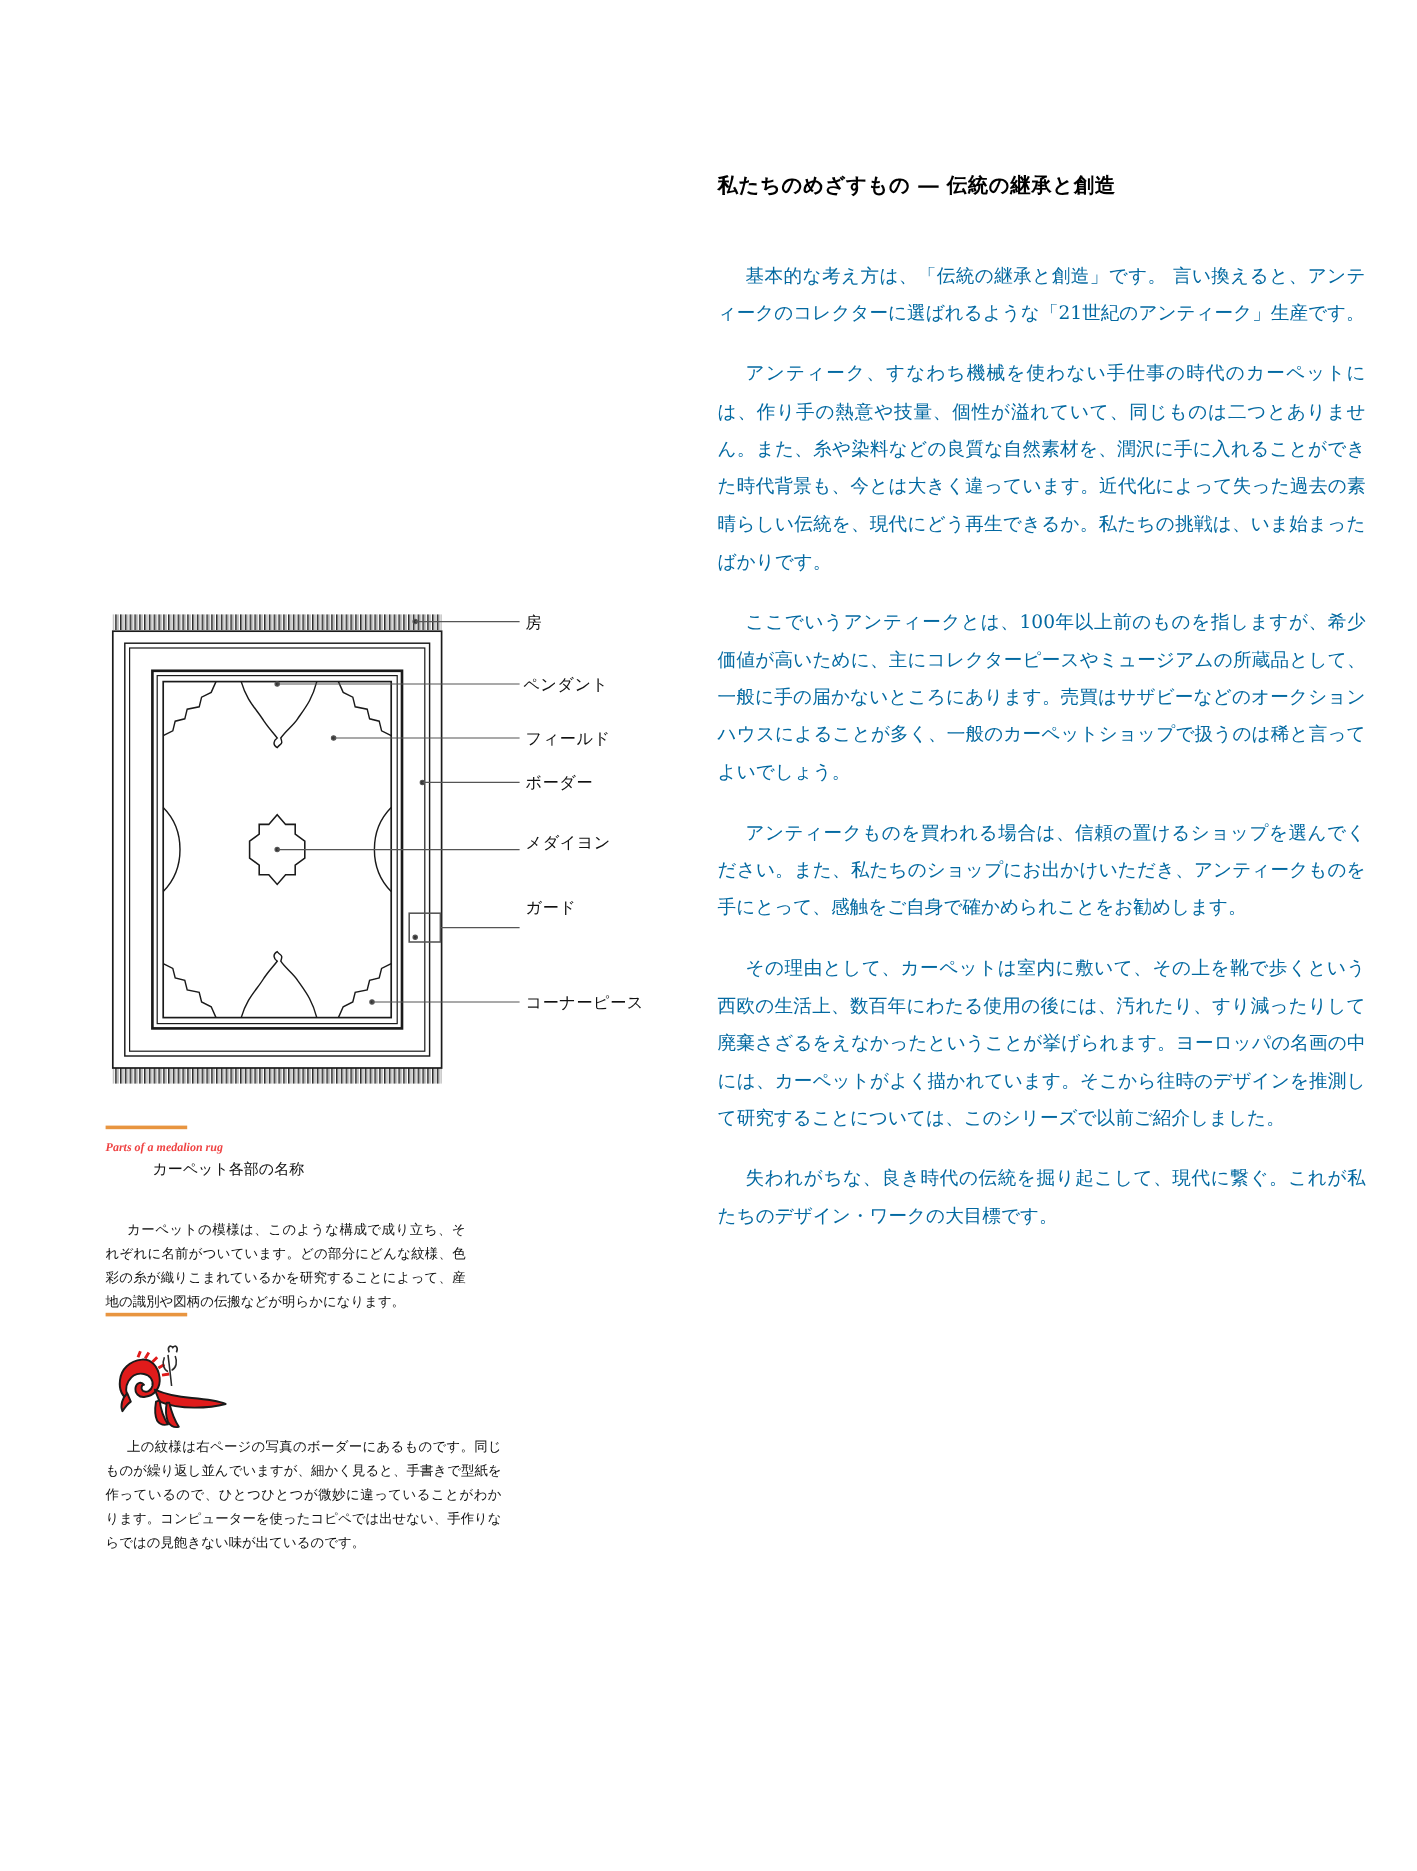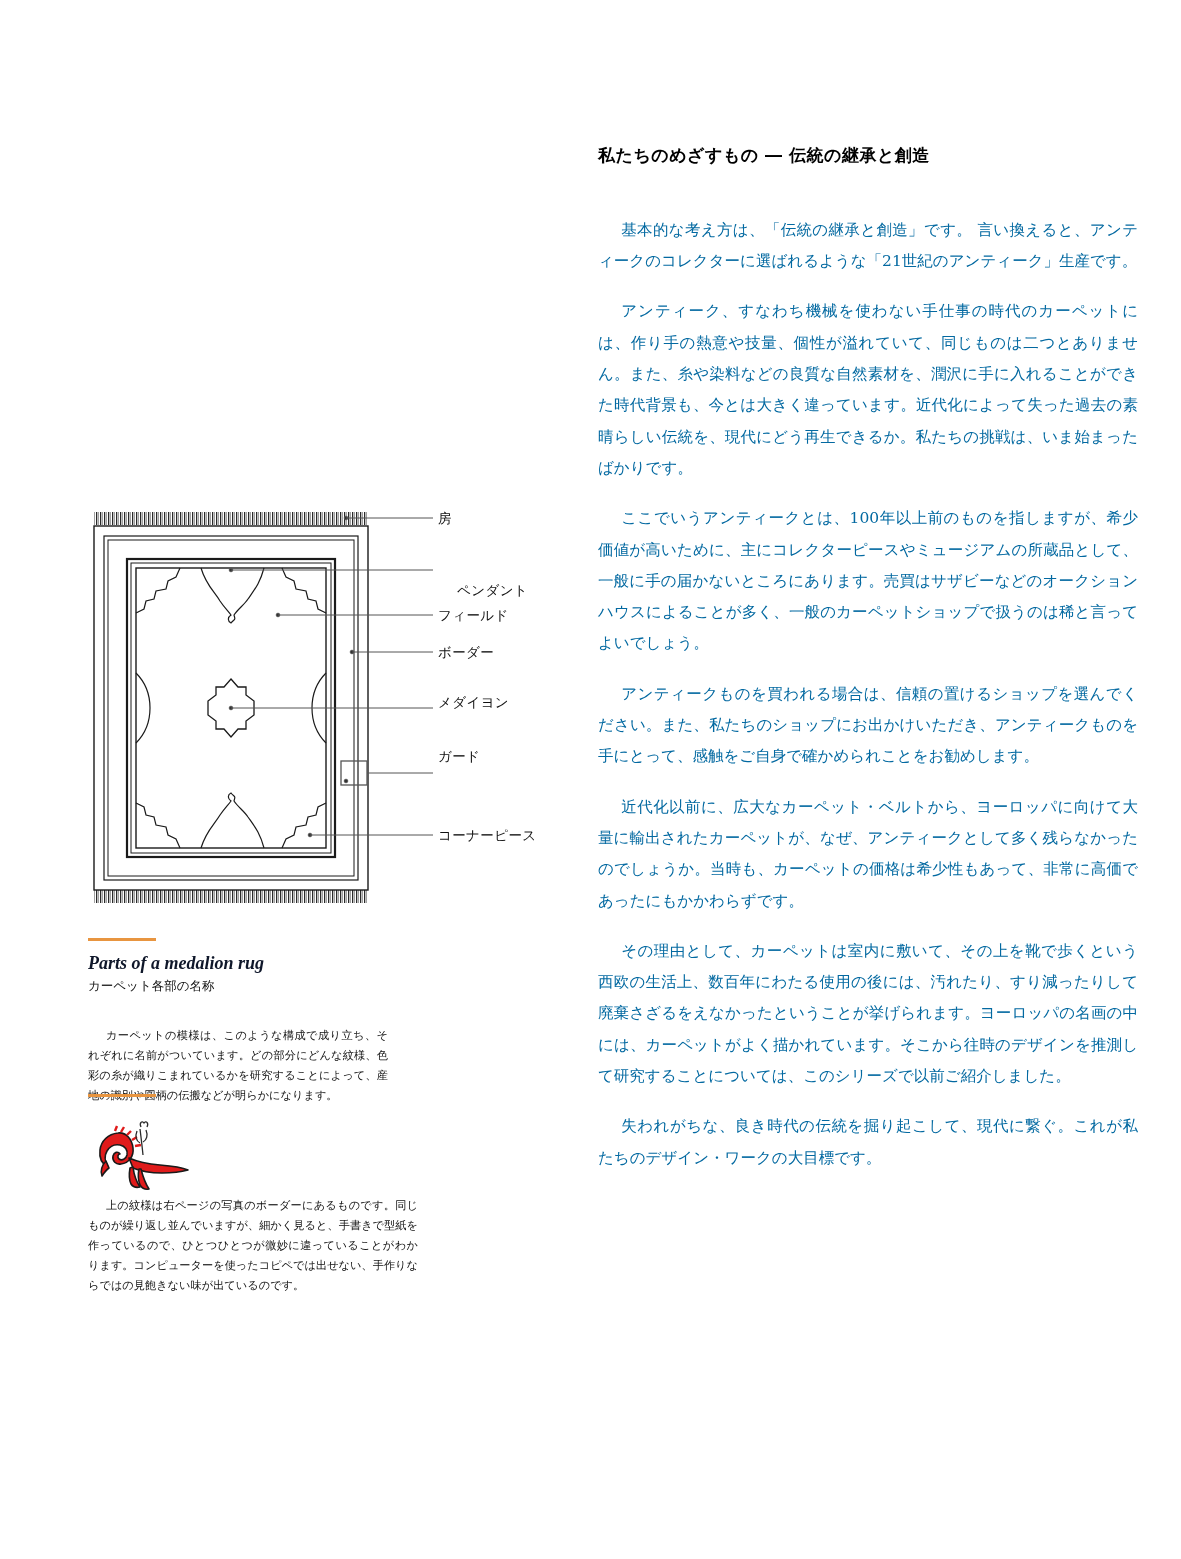--- a/index.html
+++ b/index.html
@@ -60,30 +60,31 @@
   .orange-rule {
     width: 68px;
     height: 2.5px;
     background: #e89540;
     margin-bottom: 9px;
   }
   #caption-title-en {
     font-family: "Liberation Serif", "DejaVu Serif", serif;
     font-weight: bold;
     font-style: italic;
-    font-size: 18px;
-    color: #0f172a;
+    font-size: 10px;
+    color: #ef4444;
     line-height: 1.45;
   }
   #caption-title-ja {
     font-family: "DejaVu Sans", "Liberation Sans", sans-serif;
     font-size: 12.5px;
     color: #111;
     line-height: 1.5;
     margin-top: 1px;
+    margin-left: 39px;
   }
   .small-body {
     font-family: "DejaVu Sans", "Liberation Sans", sans-serif;
     font-size: 11.2px;
     line-height: 1.78;
     color: #111;
     text-align: justify;
     width: 300px;
   }
   #caption-body {
@@ -217,21 +218,21 @@
 
         <circle cx="258" cy="276" r="1.8"></circle>
         <line x1="279" y1="268" x2="345" y2="268"></line>
 
         <circle cx="222" cy="330" r="1.8"></circle>
         <line x1="222" y1="330" x2="345" y2="330"></line>
       </g>
     </svg>
 
     <div class="callout-label" style="left:350px; top:5px;">房</div>
-    <div class="callout-label" style="left:369px; top:57px;margin-top:20px;">ペンダント</div>
+    <div class="callout-label" style="left:348px; top:57px;">ペンダント</div>
     <div class="callout-label" style="left:350px; top:102px;">フィールド</div>
     <div class="callout-label" style="left:350px; top:139px;">ボーダー</div>
     <div class="callout-label" style="left:350px; top:189px;text-align:center;">メダイヨン</div>
     <div class="callout-label" style="left:350px; top:243px;">ガード</div>
     <div class="callout-label" style="left:350px; top:322px;">コーナーピース</div>
   </div>
 </div>
 
 <div id="caption-block">
   <div class="orange-rule"></div>
@@ -276,16 +277,15 @@
 
 <div id="bottom-note" class="small-body">上の紋様は右ページの写真のボーダーにあるものです。同じものが繰り返し並んでいますが、細かく見ると、手書きで型紙を作っているので、ひとつひとつが微妙に違っていることがわかります。コンピューターを使ったコピペでは出せない、手作りならではの見飽きない味が出ているのです。</div>
 
 <div id="right-column">
   <h1 id="article-heading">私たちのめざすもの ― 伝統の継承と創造</h1>
 
   <p class="body-para">基本的な考え方は、「伝統の継承と創造」です。 言い換えると、アンティークのコレクターに選ばれるような「21世紀のアンティーク」生産です。</p>
   <p class="body-para">アンティーク、すなわち機械を使わない手仕事の時代のカーペットには、作り手の熱意や技量、個性が溢れていて、同じものは二つとありません。また、糸や染料などの良質な自然素材を、潤沢に手に入れることができた時代背景も、今とは大きく違っています。近代化によって失った過去の素晴らしい伝統を、現代にどう再生できるか。私たちの挑戦は、いま始まったばかりです。</p>
   <p class="body-para">ここでいうアンティークとは、100年以上前のものを指しますが、希少価値が高いために、主にコレクターピースやミュージアムの所蔵品として、一般に手の届かないところにあります。売買はサザビーなどのオークションハウスによることが多く、一般のカーペットショップで扱うのは稀と言ってよいでしょう。</p>
   <p class="body-para">アンティークものを買われる場合は、信頼の置けるショップを選んでください。また、私たちのショップにお出かけいただき、アンティークものを手にとって、感触をご自身で確かめられことをお勧めします。</p>
-  <p class="body-para">近代化以前に、広大なカーペット・ベルトから、ヨーロッパに向けて大量に輸出されたカーペットが、なぜ、アンティークとして多く残らなかったのでしょうか。当時も、カーペットの価格は希少性もあって、非常に高価であったにもかかわらずです。</p>
   <p class="body-para">その理由として、カーペットは室内に敷いて、その上を靴で歩くという西欧の生活上、数百年にわたる使用の後には、汚れたり、すり減ったりして廃棄さざるをえなかったということが挙げられます。ヨーロッパの名画の中には、カーペットがよく描かれています。そこから往時のデザインを推測して研究することについては、このシリーズで以前ご紹介しました。</p>
   <p class="body-para">失われがちな、良き時代の伝統を掘り起こして、現代に繋ぐ。これが私たちのデザイン・ワークの大目標です。</p>
 </div>
 
 </body></html>

